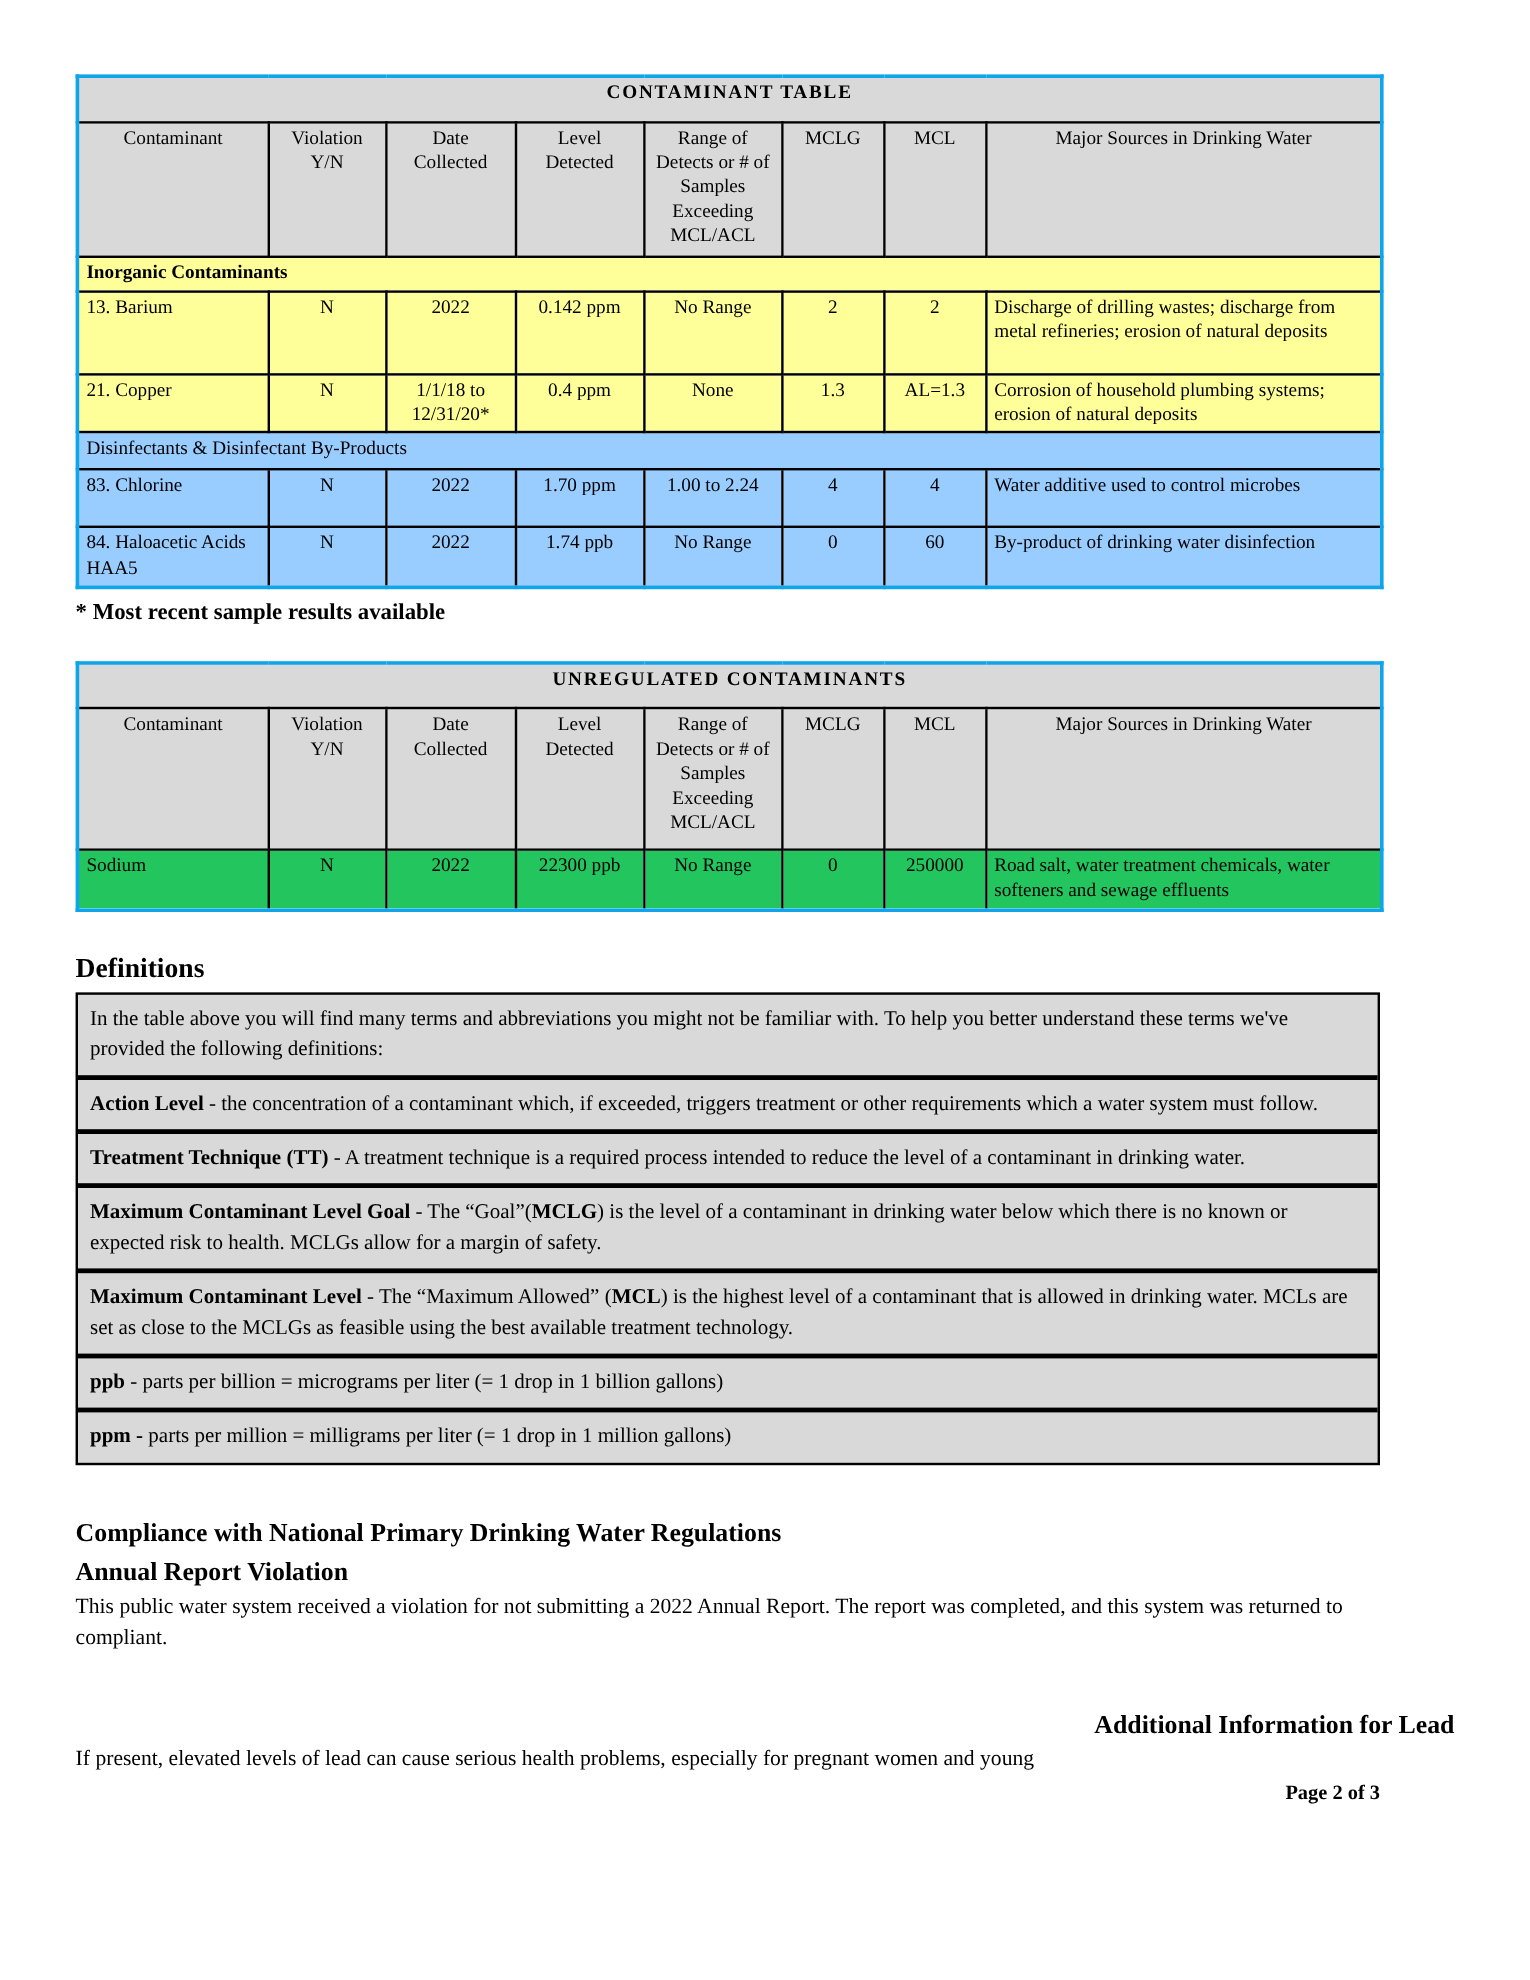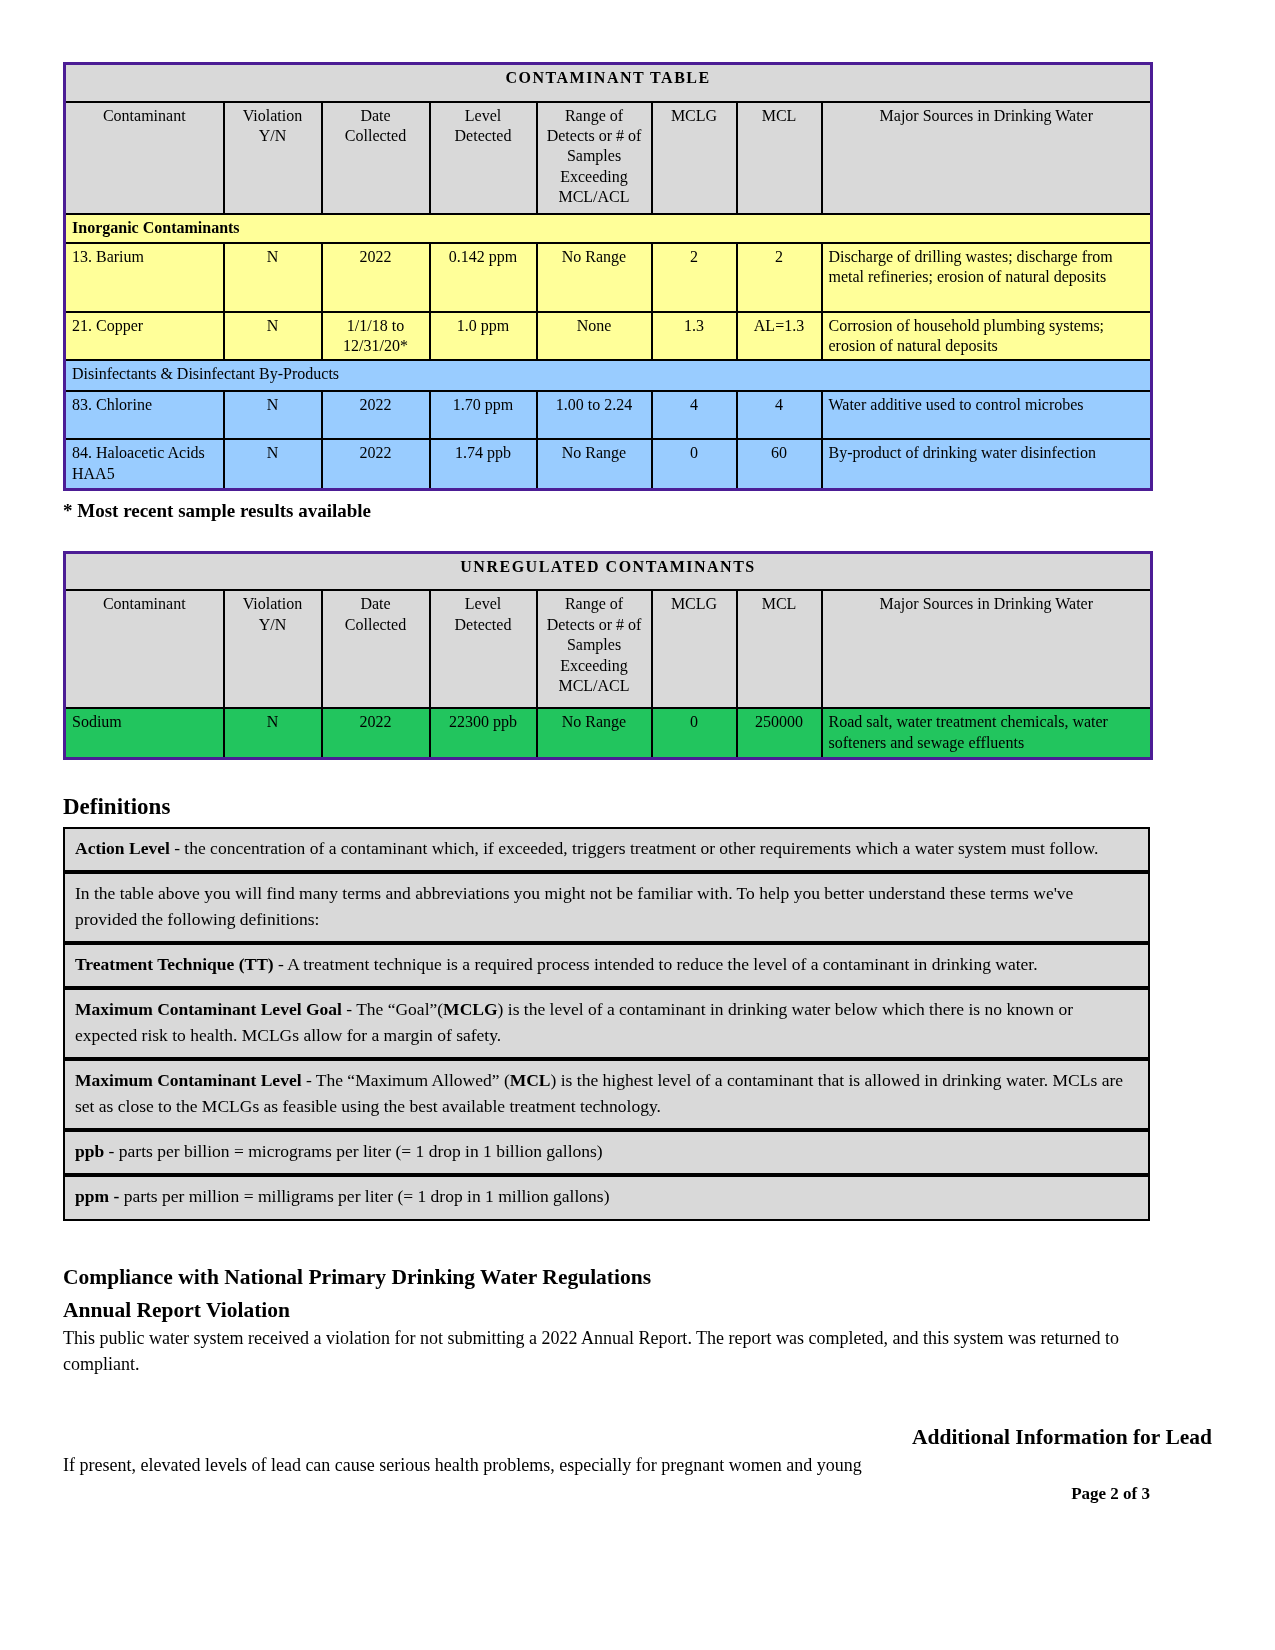--- a/index.html
+++ b/index.html
@@ -11,21 +11,21 @@
     font-family: "Liberation Serif", serif;
     position: relative;
   }
   .page { padding: 62px 63px 0 63px; }
 
   
   table.ctable {
     border-collapse: collapse;
     width: 1087px;
     table-layout: fixed;
-    border: 3px solid #4c1d95;
+    border: 3px solid #0ea5e9;
   }
   table.ctable td {
     border: 2px solid #000;
     padding: 3px 6px;
     vertical-align: top;
     font-size: 16px;
     line-height: 1.28;
     overflow: hidden;
   }
   .col-contaminant { width: 159px; }
@@ -168,21 +168,21 @@
       <td class="bg-yellow c-center">0.142 ppm</td>
       <td class="bg-yellow c-center">No Range</td>
       <td class="bg-yellow c-center">2</td>
       <td class="bg-yellow c-center">2</td>
       <td class="bg-yellow c-left">Discharge of drilling wastes; discharge from metal refineries; erosion of natural deposits</td>
     </tr>
     <tr style="height:48px;">
       <td class="bg-yellow c-left">21. Copper</td>
       <td class="bg-yellow c-center">N</td>
       <td class="bg-yellow c-center">1/1/18 to 12/31/20*</td>
-      <td class="bg-yellow c-center">1.0 ppm</td>
+      <td class="bg-yellow c-center">0.4 ppm</td>
       <td class="bg-yellow c-center">None</td>
       <td class="bg-yellow c-center">1.3</td>
       <td class="bg-yellow c-center">AL=1.3</td>
       <td class="bg-yellow c-left">Corrosion of household plumbing systems; erosion of natural deposits</td>
     </tr>
     <tr style="height:31px;">
       <td colspan="8" class="section-band2 bg-blue">Disinfectants &amp; Disinfectant By-Products</td>
     </tr>
     <tr style="height:48px;">
       <td class="bg-blue c-left">83. Chlorine</td>
@@ -246,24 +246,24 @@
       <td class="bg-pink c-center">250000</td>
       <td class="bg-pink c-left">Road salt, water treatment chemicals, water softeners and sewage effluents</td>
     </tr>
   </tbody>
     </table>
 
   <div class="definitions-heading">Definitions</div>
 
   <div class="def-box">
     <div class="def-row">
+      <span>In the table above you will find many terms and abbreviations you might not be familiar with. To help you better understand these terms we've provided the following definitions:</span>
+    </div>
+    <div class="def-row">
       <span class="b">Action Level</span><span> - the concentration of a contaminant which, if exceeded, triggers treatment or other requirements which a water system must follow.</span>
-    </div>
-    <div class="def-row">
-      <span>In the table above you will find many terms and abbreviations you might not be familiar with. To help you better understand these terms we've provided the following definitions:</span>
     </div>
     <div class="def-row">
       <span class="b">Treatment Technique (TT)</span><span> - A treatment technique is a required process intended to reduce the level of a contaminant in drinking water.</span>
     </div>
     <div class="def-row">
       <span class="b">Maximum Contaminant Level Goal</span><span> - The “Goal”(</span><span class="b">MCLG</span><span>) is the level of a contaminant in drinking water below which there is no known or expected risk to health.  MCLGs allow for a margin of safety.</span>
     </div>
     <div class="def-row">
       <span class="b">Maximum Contaminant Level</span><span> -  The “Maximum Allowed” (</span><span class="b">MCL</span><span>) is the highest level of a contaminant that is allowed in drinking water.  MCLs are set as close to the MCLGs as feasible using the best available treatment technology.</span>
     </div>

